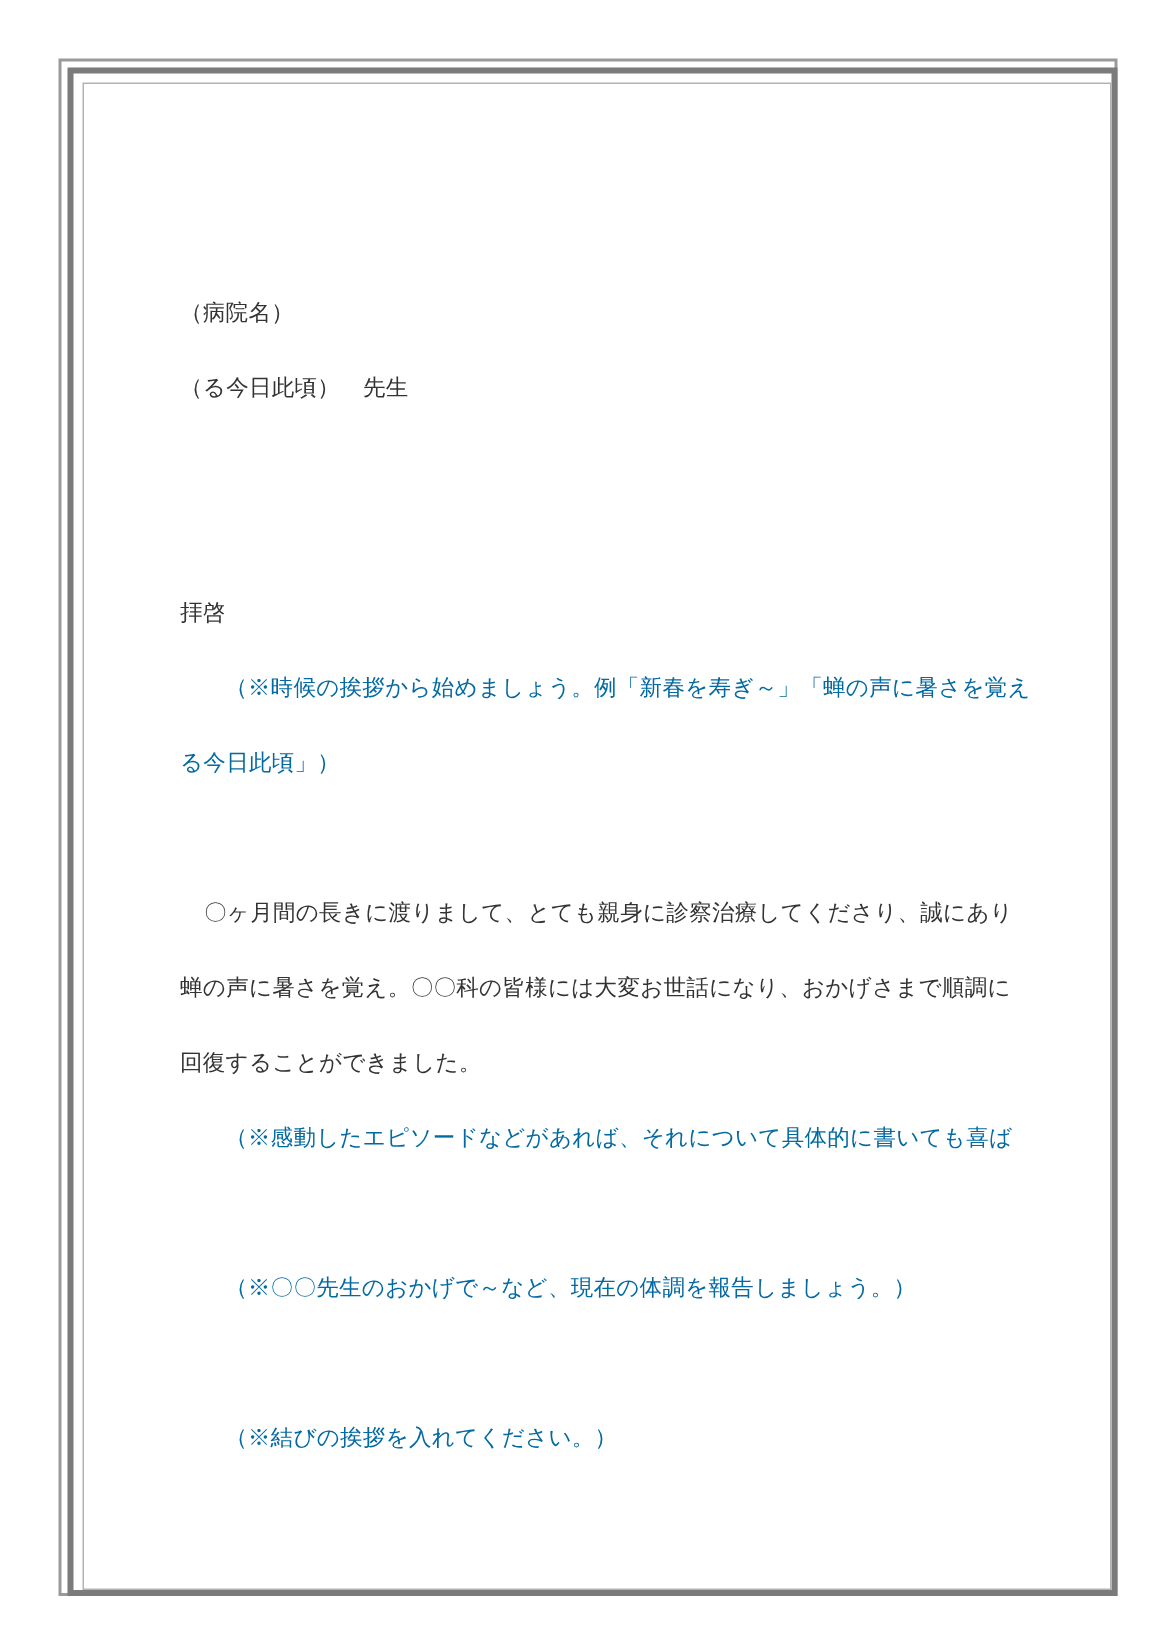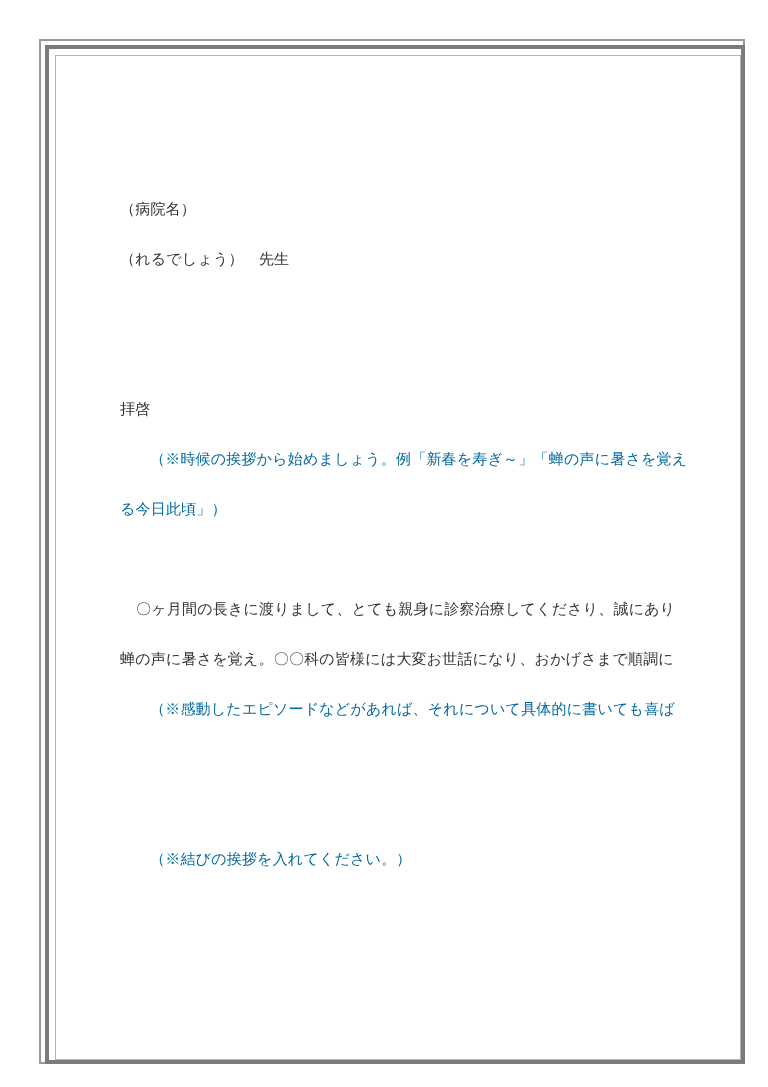--- a/index.html
+++ b/index.html
@@ -57,28 +57,30 @@
 <div class="page">
 
   <div class="frame-outer">
     <div class="frame-middle">
       <div class="frame-inner"></div>
     </div>
   </div>
 
   <div class="letter-body">
     <div class="line">（病院名）</div>
-    <div class="line">（れるでしょう）　先生</div>
+    <div class="line">（る今日此頃）　先生</div>
     <div class="line"></div>
     <div class="line"></div>
     <div class="line">拝啓</div>
     <div class="line red ind2">（※時候の挨拶から始めましょう。例「新春を寿ぎ～」「蝉の声に暑さを覚え</div>
     <div class="line red">る今日此頃」）</div>
     <div class="line"></div>
     <div class="line ind1">〇ヶ月間の長きに渡りまして、とても親身に診察治療してくださり、誠にあり</div>
     <div class="line">蝉の声に暑さを覚え。〇〇科の皆様には大変お世話になり、おかげさまで順調に</div>
+    <div class="line">回復することができました。</div>
     <div class="line red ind2">（※感動したエピソードなどがあれば、それについて具体的に書いても喜ば</div>
     <div class="line"></div>
+    <div class="line red ind2">（※〇〇先生のおかげで～など、現在の体調を報告しましょう。）</div>
     <div class="line"></div>
     <div class="line red ind2">（※結びの挨拶を入れてください。）</div>
   </div>
 
 </div>
 
 </body></html>

